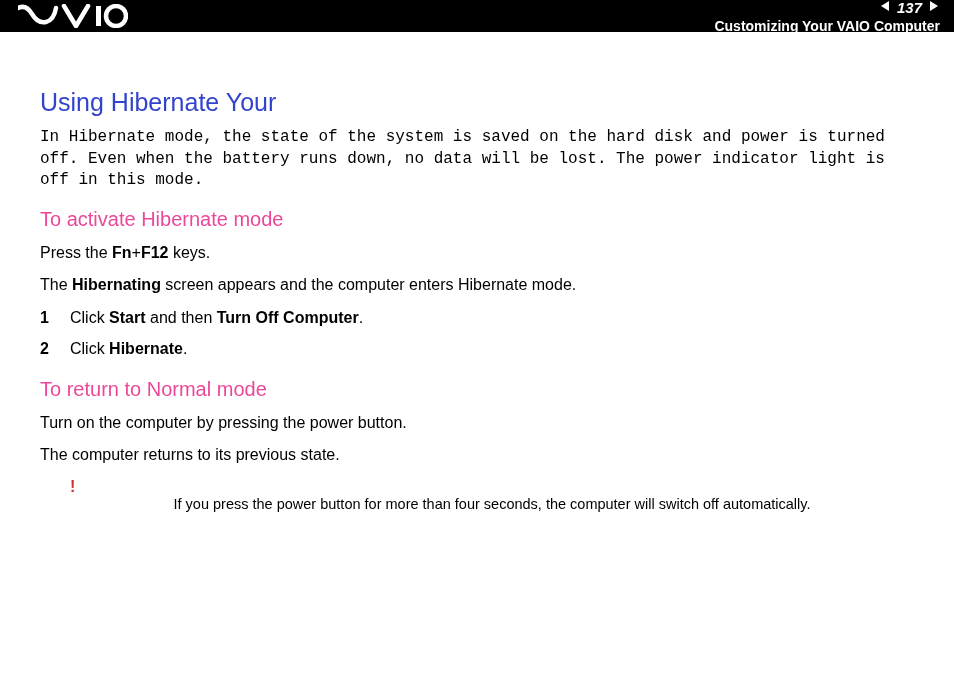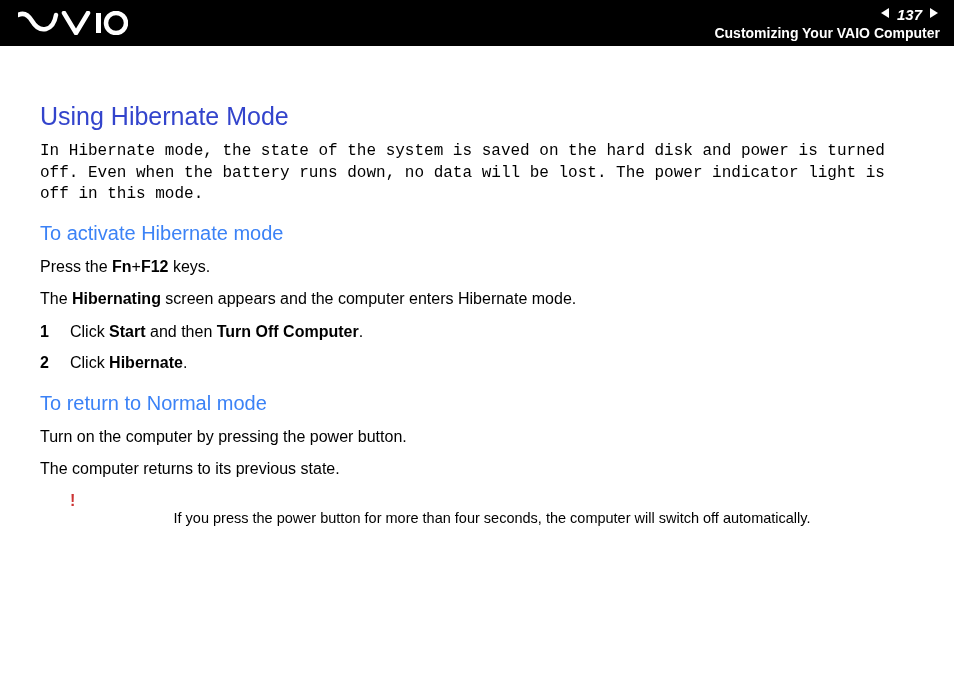--- a/index.html
+++ b/index.html
@@ -6,21 +6,21 @@
     body {
       width: 954px;
       height: 674px;
       font-family: Arial, Helvetica, sans-serif;
       background: #fff;
       color: #000;
       overflow: hidden;
     }
     .header-bar {
       width: 100%;
-      height: 46px;
+      height: 32px;
       background: #000;
       display: flex;
       justify-content: space-between;
       align-items: center;
       padding: 0 14px 0 18px;
     }
     .vaio-logo {
       color: #fff;
       display: flex;
       align-items: center;
@@ -58,21 +58,21 @@
       font-weight: 400;
       margin-bottom: 10px;
     }
     .para {
       font-size: 16px;
       line-height: 1.35;
       margin-bottom: 12px;
       font-family: Liberation Mono, monospace;
     }
     .subheading {
-      color: #3b82f6;
+      color: #ec4899;
       font-size: 20px;
       font-weight: 400;
       margin-top: 16px;
       margin-bottom: 10px;
     }
     .line {
       font-size: 16px;
       line-height: 1.5;
       margin-bottom: 8px;
     }
@@ -125,21 +125,21 @@
         <svg width="12" height="12" viewBox="0 0 12 12">
             <path d="M 2 1 L 10 6 L 2 11 Z" fill="#fff"></path>
           </svg>
       </span>
     </div>
     <div class="section-title">Customizing Your VAIO Computer</div>
   </div>
 </div>
 
 <div class="content">
-  <h1 class="heading">Using Hibernate Mode</h1>
+  <h1 class="heading">Using Hibernate Your</h1>
   <p class="para">In Hibernate mode, the state of the system is saved on the hard disk and power is turned off. Even when the battery runs down, no data will be lost. The power indicator light is off in this mode.</p>
 
   <h2 class="subheading">To activate Hibernate mode</h2>
 
   <p class="line">
     <span>Press the </span><strong>Fn</strong><span>+</span><strong>F12</strong><span> keys.</span>
   </p>
 
   <p class="line">
     <span>The </span><strong>Hibernating</strong><span> screen appears and the computer enters Hibernate mode.</span>

